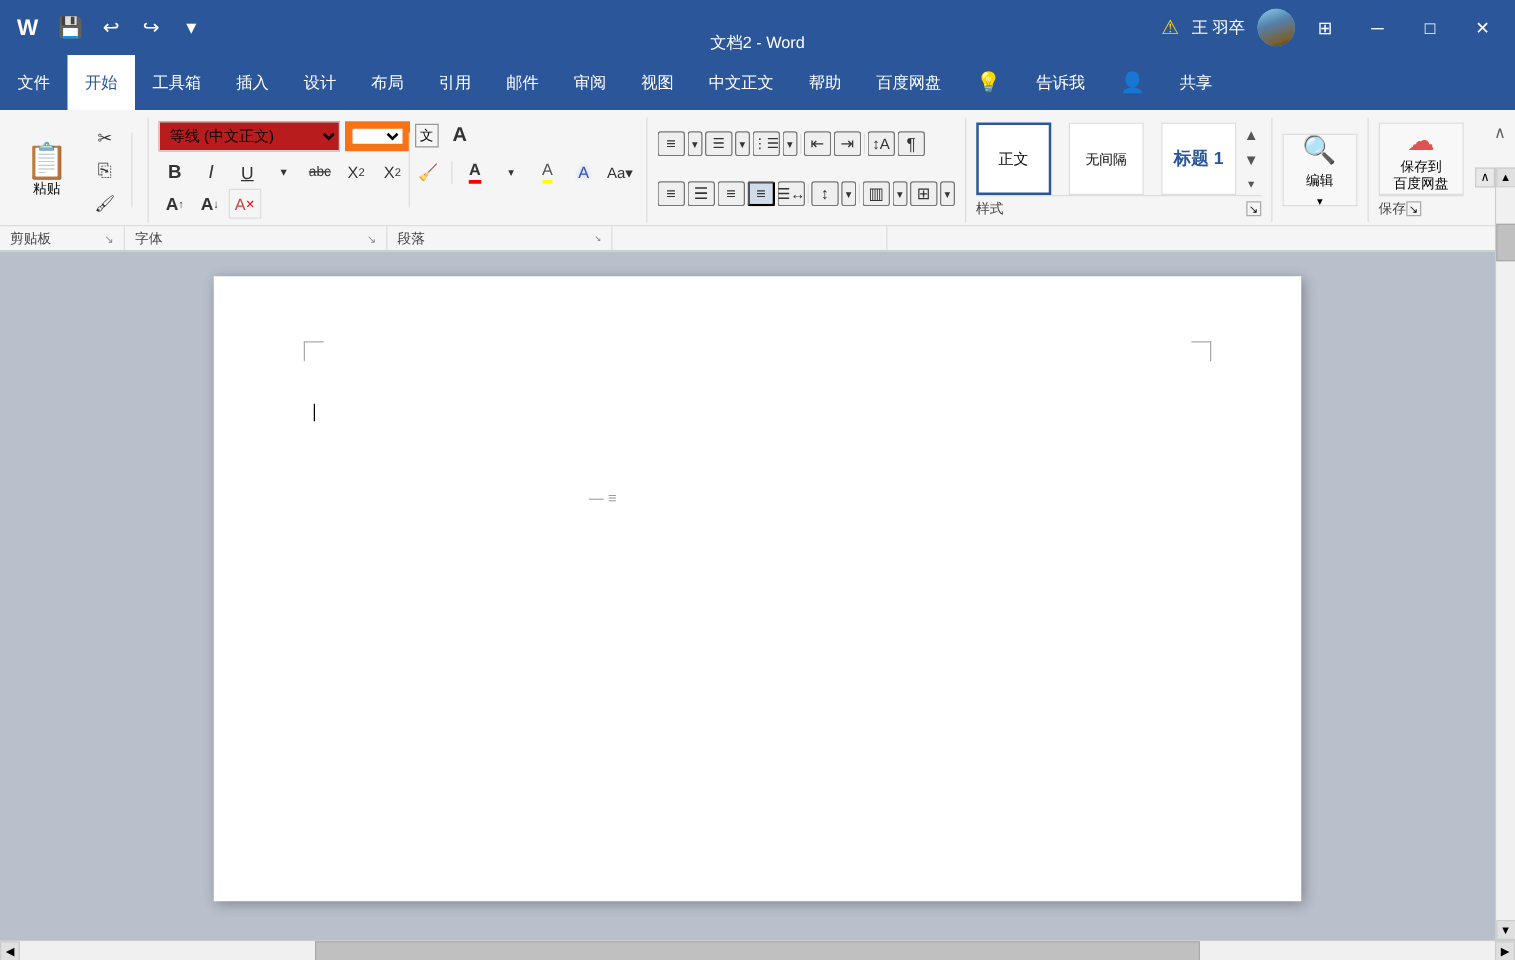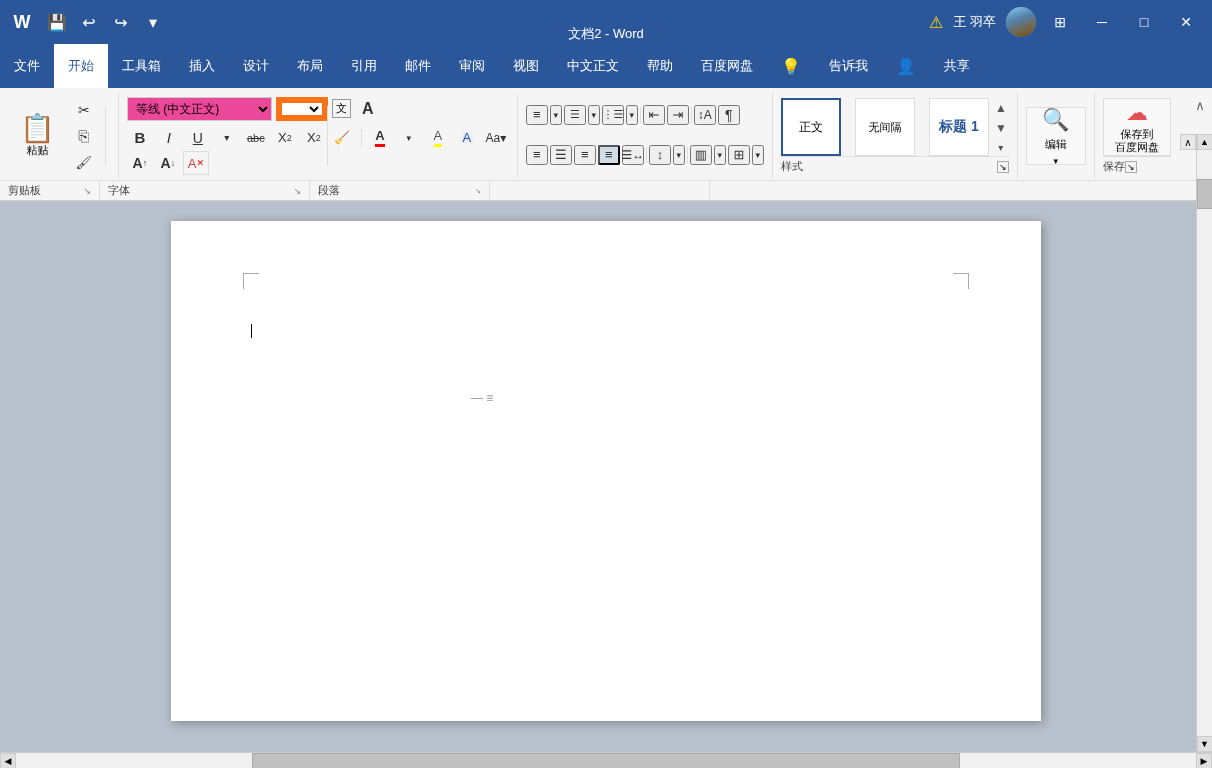--- a/index.html
+++ b/index.html
@@ -195,21 +195,21 @@
       display: flex;
       align-items: center;
       gap: 3px;
     }
     .font-selector {
       width: 145px;
       height: 24px;
       border: 1px solid #ccc;
       font-size: 12px;
       padding: 0 4px;
-      background: #ec4899;
+      background: #b91c1c;
     }
     .font-size-selector {
       width: 32px;
       height: 24px;
       border: 6px solid #f97316;
       font-size: 12px;
       padding: 0 20px;
       background: white;
     }
     .font-btn {

